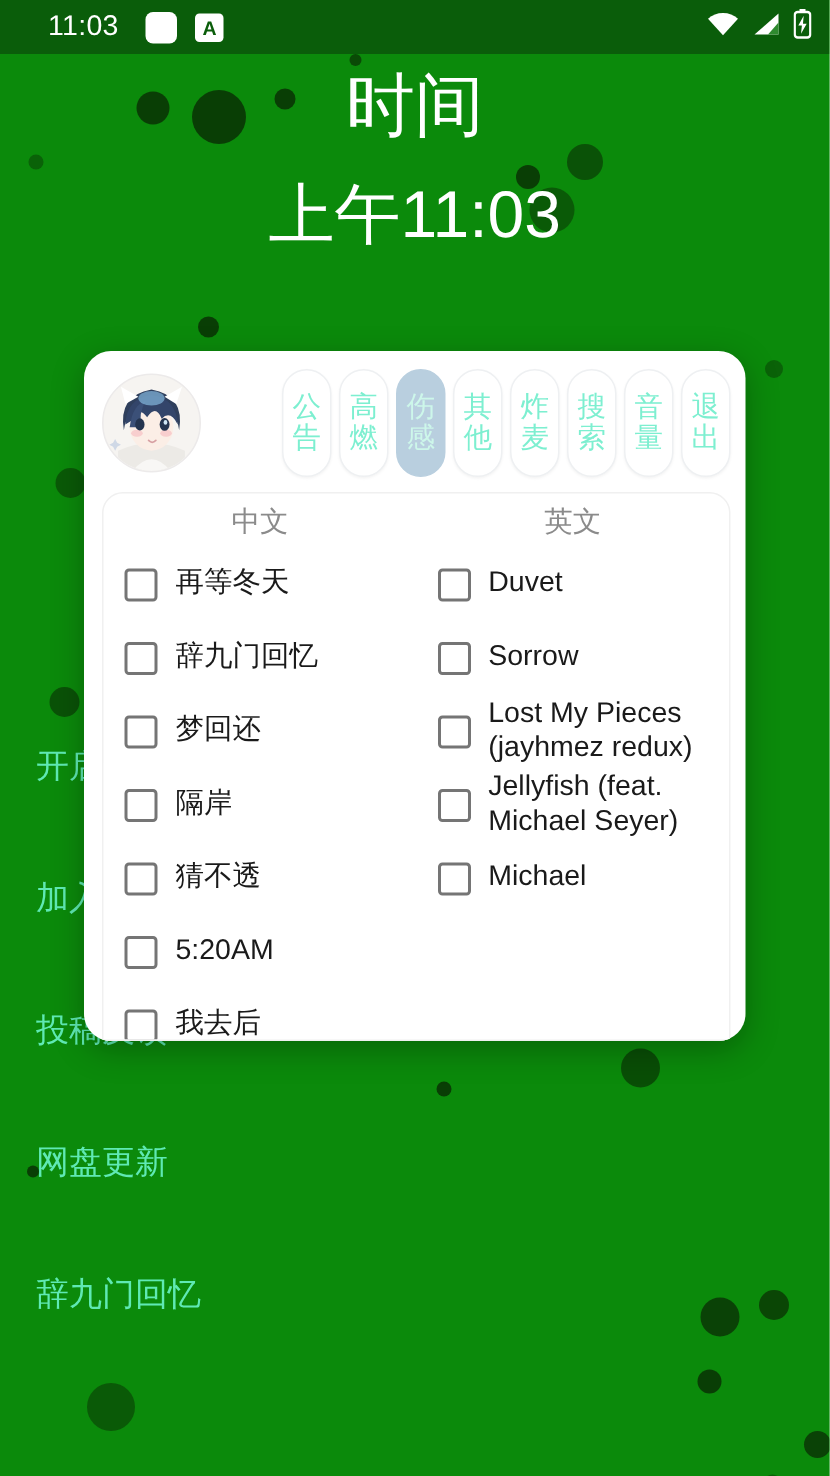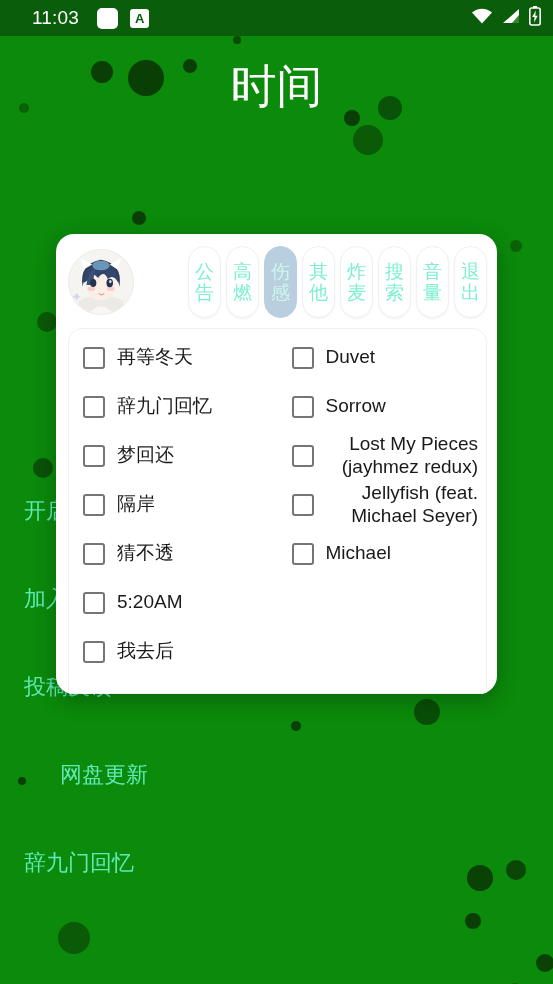--- a/index.html
+++ b/index.html
@@ -39,21 +39,21 @@
   .sb-a {
     width:19px; height:19px; background:#ffffff; border-radius:3px;
     color:#0a5d0a; font-size:13px; font-weight:bold;
     display:flex; align-items:center; justify-content:center;
     line-height:1;
   }
   #sb-right { margin-left:auto; display:flex; align-items:center; gap:9px; }
 
   
   #clock-wrap {
-    position:absolute; top:60px; left:0; right:0;
+    position:absolute; top:44px; left:0; right:0;
     text-align:center; z-index:5;
   }
   #clock-title {
     color:#ffffff; font-size:46px; line-height:1.15;
     font-family:"Liberation Sans","DejaVu Sans",sans-serif;
   }
   #clock-time {
     color:#ffffff; font-size:44px; margin-top:22px; line-height:1.15;
     font-family:"Liberation Sans","DejaVu Sans",sans-serif;
   }
@@ -136,21 +136,20 @@
     padding-top:6px;
   }
   .col-head {
     flex:1; text-align:center;
     color:#8b8b8b; font-size:19px;
     font-family:"Liberation Sans","DejaVu Sans",sans-serif;
   }
   #cols {
     display:flex; flex:1; overflow:hidden;
     padding:4px 0 0 0;
-    text-align:right;
   }
   .col {
     flex:1;
     padding:0 8px 0 14px;
     overflow:hidden;
   }
   .row {
     display:flex; align-items:center;
     gap:12px;
     min-height:49px;
@@ -223,27 +222,28 @@
           <rect x="4" y="0" width="4" height="2" fill="#ffffff"></rect>
           <rect x="0.8" y="2" width="10.4" height="17" rx="2" fill="none" stroke="#ffffff" stroke-width="1.6"></rect>
           <path d="M6.8 4.5 L3.2 11 L5.6 11 L5 16.5 L8.8 9.8 L6.3 9.8 Z" fill="#ffffff"></path>
         </svg>
       </span>
     </div>
   </div>
 
   <div id="clock-wrap">
     <div id="clock-title">时间</div>
+    <div id="clock-time">上午11:03</div>
   </div>
 
   <div id="sidemenu">
       <div class="menu-item" style="color: rgb(95, 233, 180);">开启</div>
       <div class="menu-item" style="color: rgb(95, 233, 180);">加入</div>
       <div class="menu-item" style="color: rgb(95, 233, 180);">投稿反馈</div>
-      <div class="menu-item" style="color: rgb(95, 233, 180); margin-left: 36px;">网盘更新</div>
+      <div class="menu-item" style="color: rgb(95, 233, 180);">网盘更新</div>
       <div class="menu-item" style="color: rgb(95, 233, 180);">辞九门回忆</div>
     </div>
 
   <div id="card">
 
     <div id="card-header">
       <div id="avatar">
         <svg viewBox="0 0 66 66" xmlns="http://www.w3.org/2000/svg">
           <defs>
               <clipPath id="cc">
@@ -311,20 +311,24 @@
             <span>量</span>
           </div>
           <div class="tab">
             <span>退</span>
             <span>出</span>
           </div>
         </div>
     </div>
 
     <div id="list-panel">
+      <div id="col-heads">
+          <div class="col-head">中文</div>
+          <div class="col-head">英文</div>
+        </div>
       <div id="cols">
           <div class="col">
             <div class="row">
               <div class="cb"></div>
               <div class="row-label">再等冬天</div>
             </div>
             <div class="row">
               <div class="cb"></div>
               <div class="row-label">辞九门回忆</div>
             </div>

